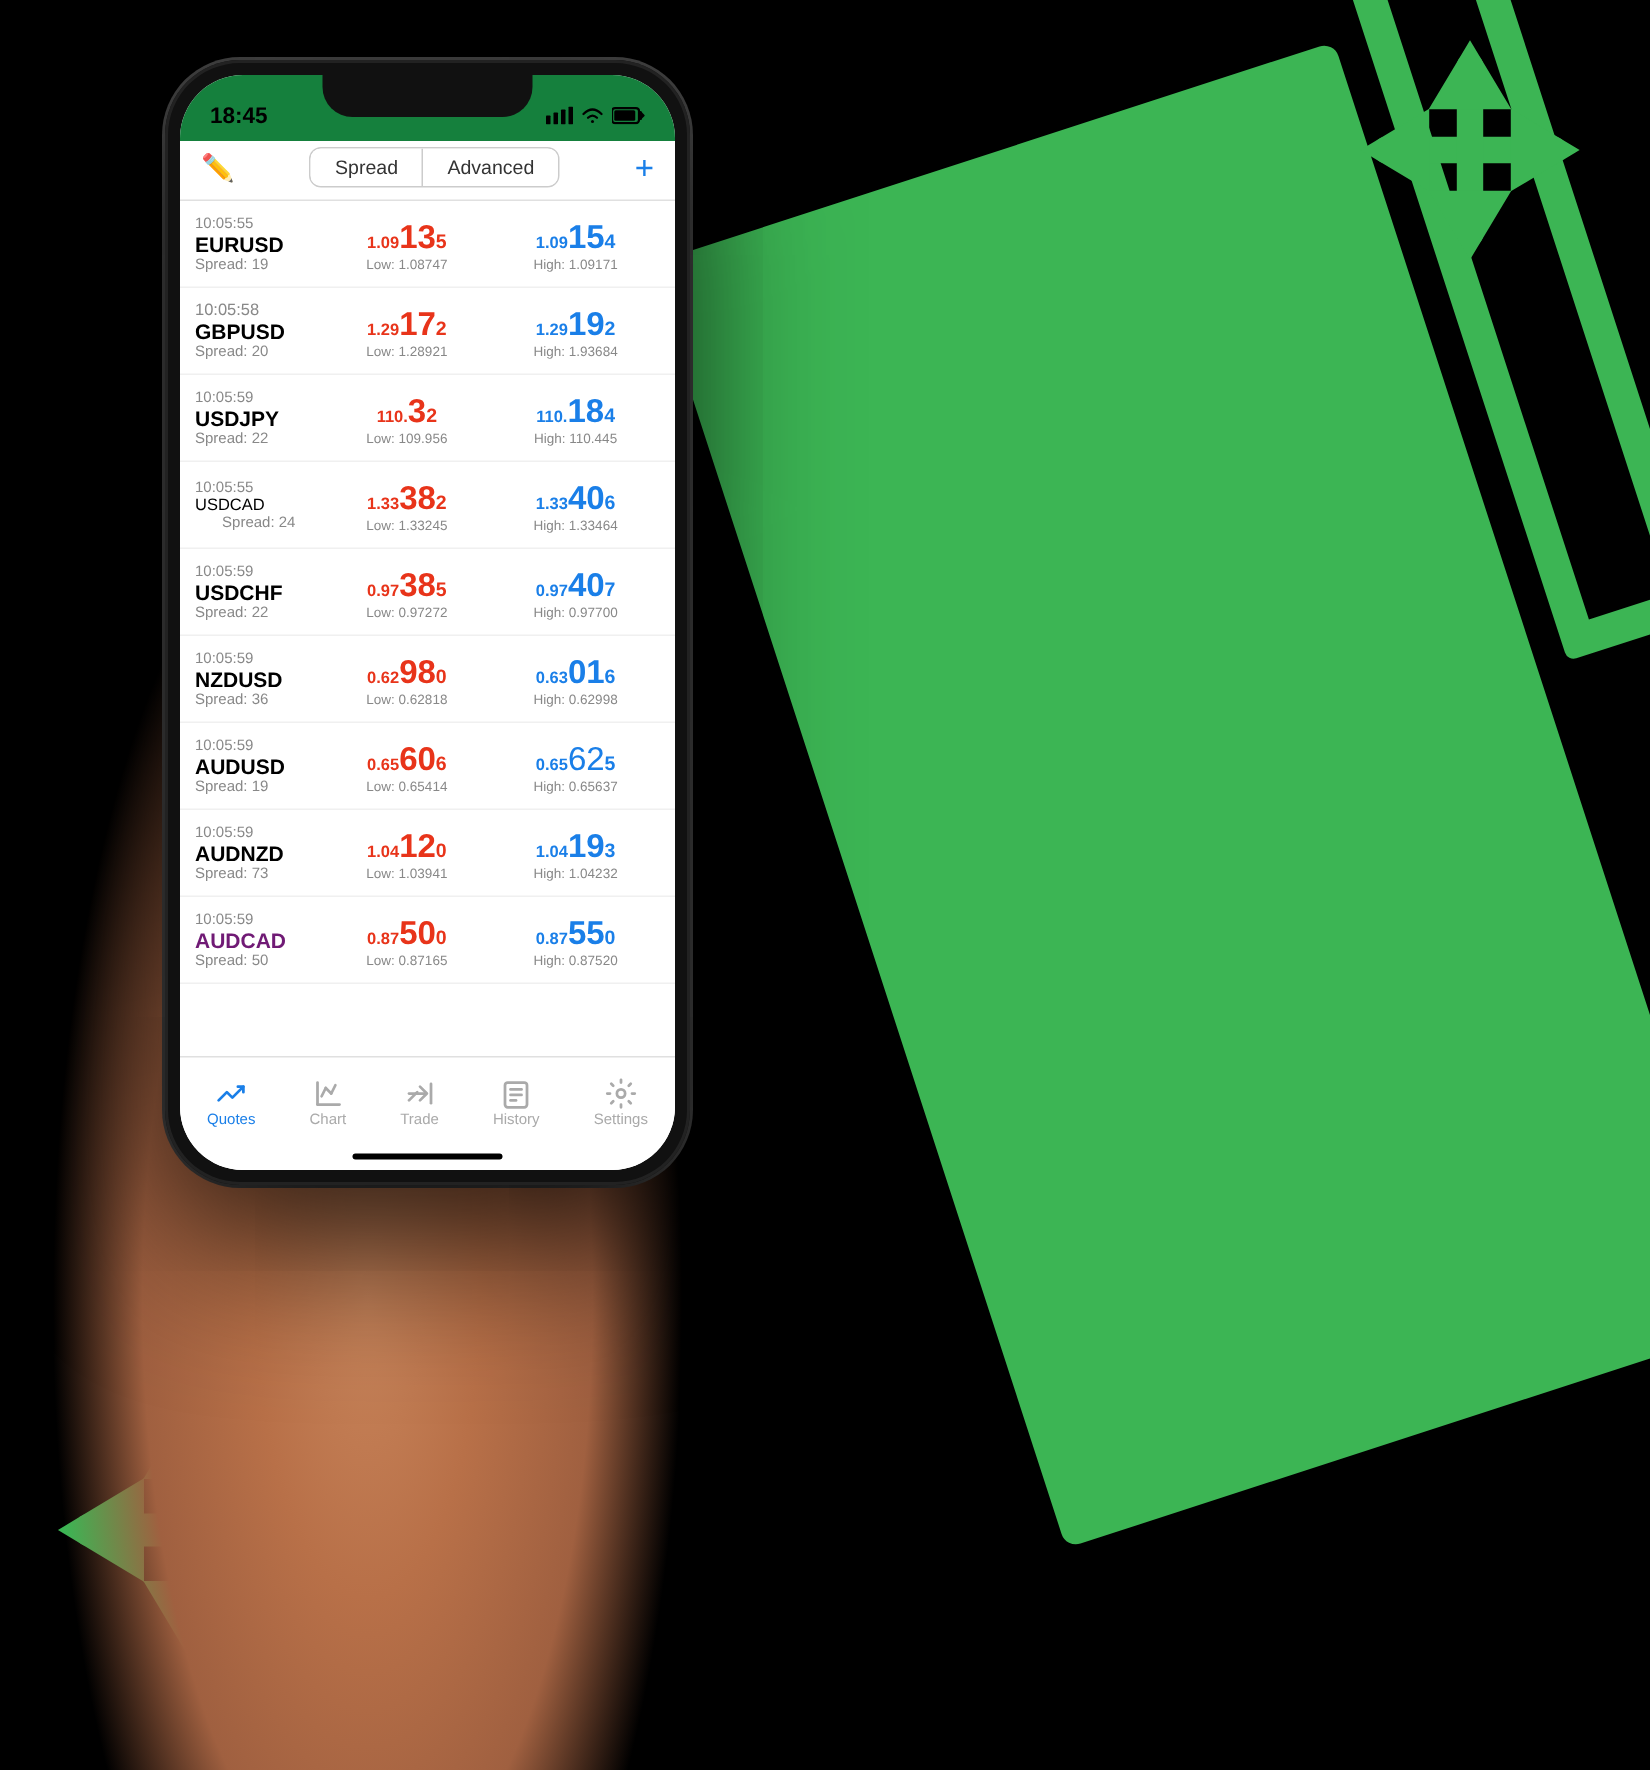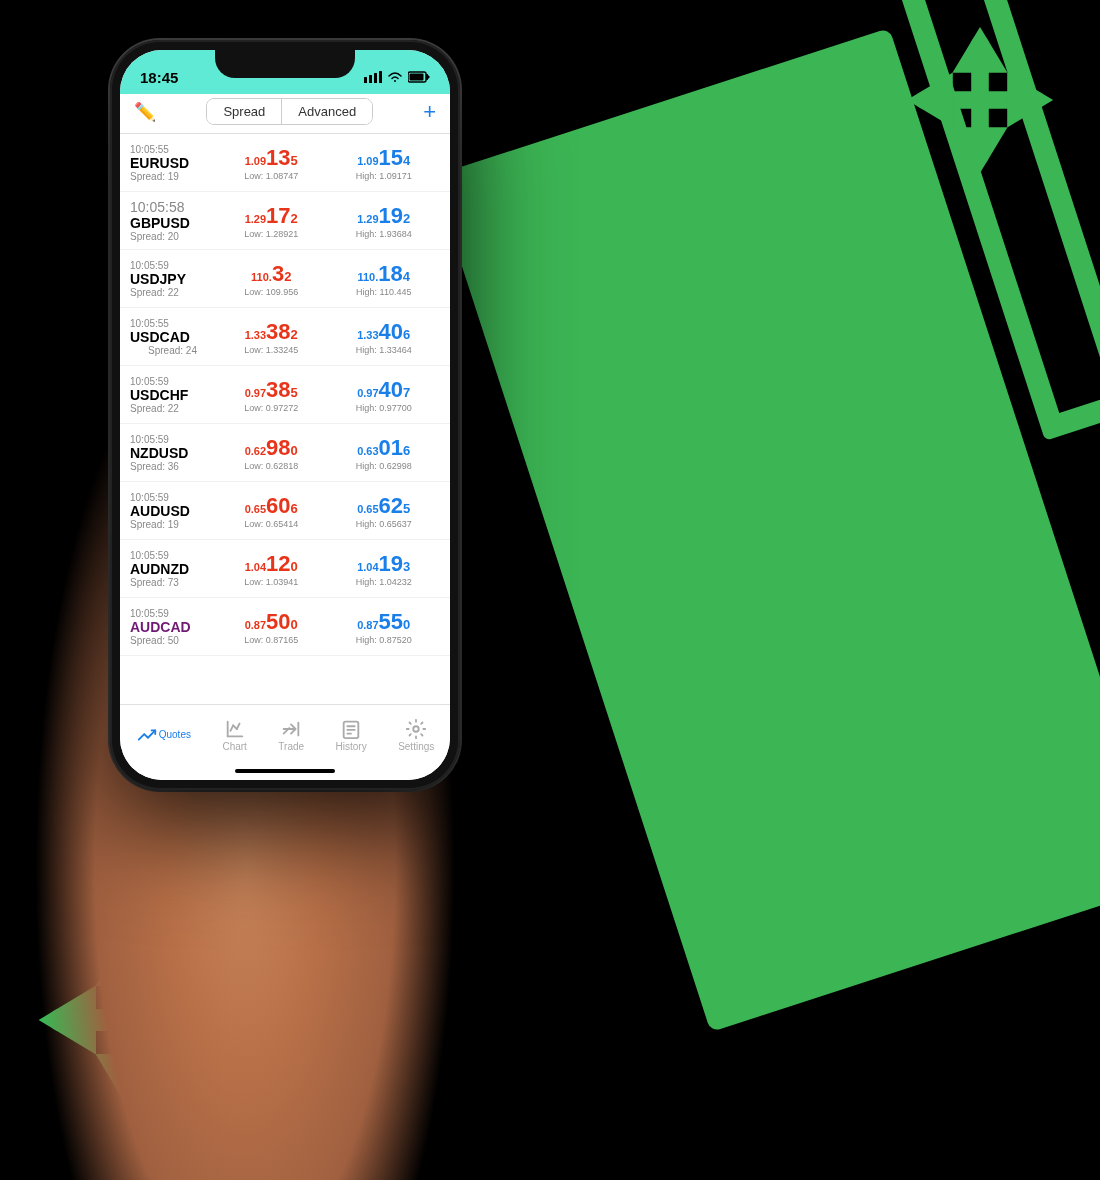--- a/index.html
+++ b/index.html
@@ -107,21 +107,21 @@
       border-radius:0 0 20px 20px;
       z-index:10;
     "></div>
 
     <div style="
       display:flex;
       justify-content:space-between;
       align-items:center;
       padding:12px 20px 2px;
       height:44px;
-      background:#5eead4;
+      background:#15803d;
       text-align:center;
     ">
       <span style="font-size:15px;font-weight:700;color:#000;">18:45</span>
       <div style="display:flex;align-items:center;gap:5px;">
         <svg width="18" height="12" viewBox="0 0 18 12">
           <rect x="0" y="6" width="3" height="6" fill="#000" rx="0.5"></rect>
           <rect x="5" y="4" width="3" height="8" fill="#000" rx="0.5"></rect>
           <rect x="10" y="2" width="3" height="10" fill="#000" rx="0.5"></rect>
           <rect x="15" y="0" width="3" height="12" fill="#000" rx="0.5"></rect>
         </svg>
@@ -194,21 +194,21 @@
       <div style="display:flex;align-items:baseline;justify-content:center;">
         <span style="font-size:11px;font-weight:600;color:#1a7fe8;">1.09</span>
               <span style="font-size:22px;font-weight:700;color:#1a7fe8;">15</span>
               <sup style="font-size:13px;font-weight:700;color:#1a7fe8;vertical-align:super;">4</sup>
       </div>
       <div style="font-size:9px;color:#888;">High: 1.09171</div>
     </div>
   </div>
         <div style="display: flex; align-items: center; padding: 5px 10px; border-bottom: 1px solid rgb(240, 240, 240); min-height: 58px; cursor: pointer;">
     <div style="flex:0 0 85px;">
-      <div style="font-size:14px;color:#888;">10:05:58</div>
+      <div style="font-size:11px;color:#888;">10:05:58</div>
       <div style="font-size:14px;font-weight:700;color:#000;">GBPUSD</div>
       <div style="font-size:10px;color:#888;">Spread: 20</div>
     </div>
     <div style="flex:1;text-align:center;">
       <div style="display:flex;align-items:baseline;justify-content:center;">
         <span style="font-size:11px;font-weight:600;color:#e8341a;">1.29</span>
               <span style="font-size:22px;font-weight:700;color:#e8341a;">17</span>
               <sup style="font-size:13px;font-weight:700;color:#e8341a;vertical-align:super;">2</sup>
       </div>
       <div style="font-size:9px;color:#888;">Low: 1.28921</div>
@@ -241,21 +241,21 @@
         <span style="font-size:11px;font-weight:600;color:#1a7fe8;">110.</span>
               <span style="font-size:22px;font-weight:700;color:#1a7fe8;">18</span>
               <sup style="font-size:13px;font-weight:700;color:#1a7fe8;vertical-align:super;">4</sup>
       </div>
       <div style="font-size:9px;color:#888;">High: 110.445</div>
     </div>
   </div>
         <div style="display: flex; align-items: center; padding: 5px 10px; border-bottom: 1px solid rgb(240, 240, 240); min-height: 58px; cursor: pointer;">
     <div style="flex:0 0 85px;">
       <div style="font-size:10px;color:#888;">10:05:55</div>
-      <div style="font-size:14px;font-weight:700;color:#000;">USDCAD</div>
+      <div style="font-size:11px;font-weight:400;color:#000;">USDCAD</div>
       <div style="font-size:10px;color:#888;text-align:center;">Spread: 24</div>
     </div>
     <div style="flex:1;text-align:center;">
       <div style="display:flex;align-items:baseline;justify-content:center;">
         <span style="font-size:11px;font-weight:600;color:#e8341a;">1.33</span>
               <span style="font-size:22px;font-weight:700;color:#e8341a;">38</span>
               <sup style="font-size:13px;font-weight:700;color:#e8341a;vertical-align:super;">2</sup>
       </div>
       <div style="font-size:9px;color:#888;">Low: 1.33245</div>
     </div>
@@ -324,21 +324,21 @@
       <div style="display:flex;align-items:baseline;justify-content:center;">
         <span style="font-size:11px;font-weight:600;color:#e8341a;">0.65</span>
               <span style="font-size:22px;font-weight:700;color:#e8341a;">60</span>
               <sup style="font-size:13px;font-weight:700;color:#e8341a;vertical-align:super;">6</sup>
       </div>
       <div style="font-size:9px;color:#888;">Low: 0.65414</div>
     </div>
     <div style="flex:1;text-align:center;">
       <div style="display:flex;align-items:baseline;justify-content:center;">
         <span style="font-size:11px;font-weight:600;color:#1a7fe8;">0.65</span>
-              <span style="font-size:22px;font-weight:700;color:#1a7fe8;">62</span>
+              <span style="font-size:22px;font-weight:400;color:#1a7fe8;">62</span>
               <sup style="font-size:13px;font-weight:700;color:#1a7fe8;vertical-align:super;">5</sup>
       </div>
       <div style="font-size:9px;color:#888;">High: 0.65637</div>
     </div>
   </div>
         <div style="display: flex; align-items: center; padding: 5px 10px; border-bottom: 1px solid rgb(240, 240, 240); min-height: 58px; cursor: pointer;">
     <div style="flex:0 0 85px;">
       <div style="font-size:10px;color:#888;">10:05:59</div>
       <div style="font-size:14px;font-weight:700;color:#000;">AUDNZD</div>
       <div style="font-size:10px;color:#888;">Spread: 73</div>
@@ -388,21 +388,21 @@
     <div style="
       display:flex;
       justify-content:space-around;
       align-items:center;
       padding:6px 0 4px;
       background:#fff;
       border-top:1px solid #e0e0e0;
       height:58px;
     ">
 
-      <div style="display:flex;align-items:center;gap:1px;cursor:pointer;">
+      <div style="display:flex;flex-direction:column;align-items:center;gap:1px;cursor:pointer;">
         <svg width="22" height="22" viewBox="0 0 24 24">
           <polyline points="3,17 9,11 13,15 21,7" stroke="#1a7fe8" stroke-width="2" fill="none" stroke-linecap="round" stroke-linejoin="round"></polyline>
           <polyline points="17,7 21,7 21,11" stroke="#1a7fe8" stroke-width="2" fill="none" stroke-linecap="round" stroke-linejoin="round"></polyline>
         </svg>
         <span style="font-size:10px;color:#1a7fe8;">Quotes</span>
       </div>
 
       <div style="display:flex;flex-direction:column;align-items:center;gap:1px;cursor:pointer;">
         <svg width="22" height="22" viewBox="0 0 24 24">
           <line x1="4" y1="20" x2="4" y2="4" stroke="#aaa" stroke-width="2" stroke-linecap="round"></line>

